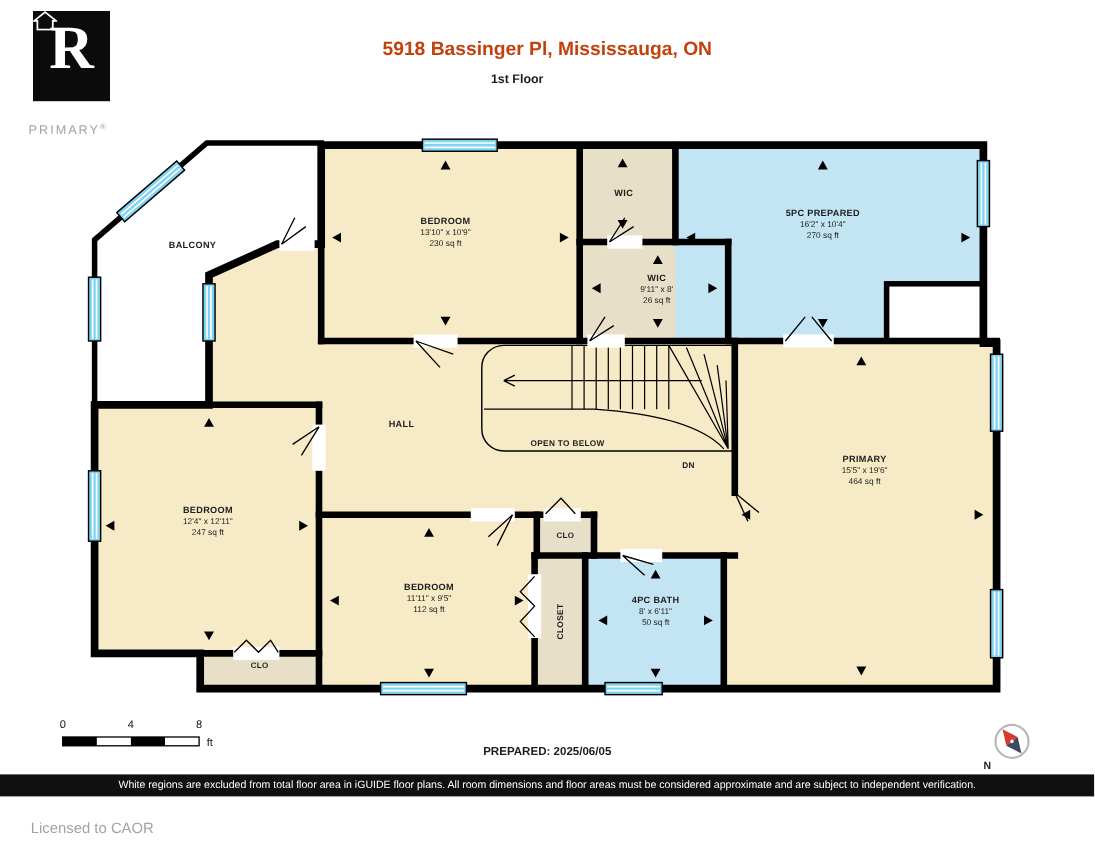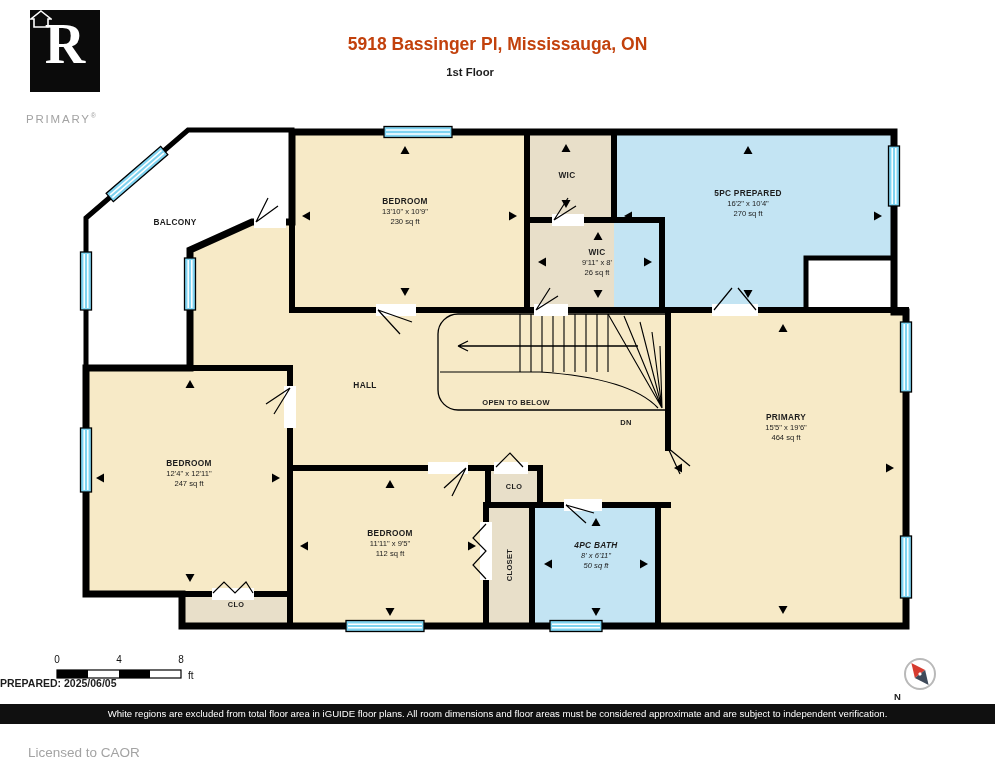--- a/index.html
+++ b/index.html
@@ -41,21 +41,21 @@
   .a-lbl{display:inline-block;width:86px;}
 
   .logo-box{position:absolute;left:30px;top:10px;width:70px;height:82px;background:#0b0b0b;}
   .logo-r{position:absolute;left:0;right:0;top:2px;text-align:center;color:#fff;
           font-family:"Liberation Serif",serif;font-weight:700;font-size:56px;line-height:64px;}
   .logo-house{position:absolute;right:6px;bottom:4px;}
   .logo-text{position:absolute;left:26px;top:112px;width:90px;color:var(--muted-gray,#A3A3A3);
           font-size:11.5px;letter-spacing:1.8px;}
   .logo-text sup{font-size:7px;letter-spacing:0;}
 
-  .prepared{position:absolute;left:0;right:0;top:677px;text-align:left;
+  .prepared{position:absolute;left:0;right:0;top:677px;text-align:center;
           font-size:10.5px;font-weight:700;color:#1d1d1d;}
   .tick{position:absolute;transform:translateX(-50%);font-size:10px;color:#111;top:654px;}
   .ft-unit{position:absolute;left:188px;top:670px;font-size:10px;color:#111;}
   .north{position:absolute;left:894px;top:691px;font-size:9.5px;font-weight:700;color:#222;}
 
   .footer-bar{position:absolute;left:0;top:704px;width:995px;height:20px;
           background:var(--footer-bg,#101010);}
   .footer-bar span{display:block;text-align:center;line-height:20px;font-size:9.6px;color:#fff;}
   .licensed{position:absolute;left:28px;top:745px;font-size:13.5px;color:var(--muted-gray,#A3A3A3);}
 </style>
@@ -298,21 +298,21 @@
     <span class="dm">11'11" x 9'5"</span>
     <span class="dm">112 sq ft</span>
   </div>
 
   <div class="lbl" style="left:514px;top:482px;">
     <span class="nm" style="font-size:7.3px;">CLO</span>
   </div>
 
   <div class="lbl-vert" style="left:509px;top:565px;">CLOSET</div>
 
-  <div class="lbl" style="left:596px;top:540px;font-style:italic;">
+  <div class="lbl" style="left:596px;top:540px;">
     <span class="nm">4PC BATH</span>
     <span class="dm">8' x 6'11"</span>
     <span class="dm">50 sq ft</span>
   </div>
 
   <div class="lbl" style="left:236px;top:600px;">
     <span class="nm" style="font-size:7.3px;">CLO</span>
   </div>
 
   <span class="tick" style="left:57px;">0</span>

